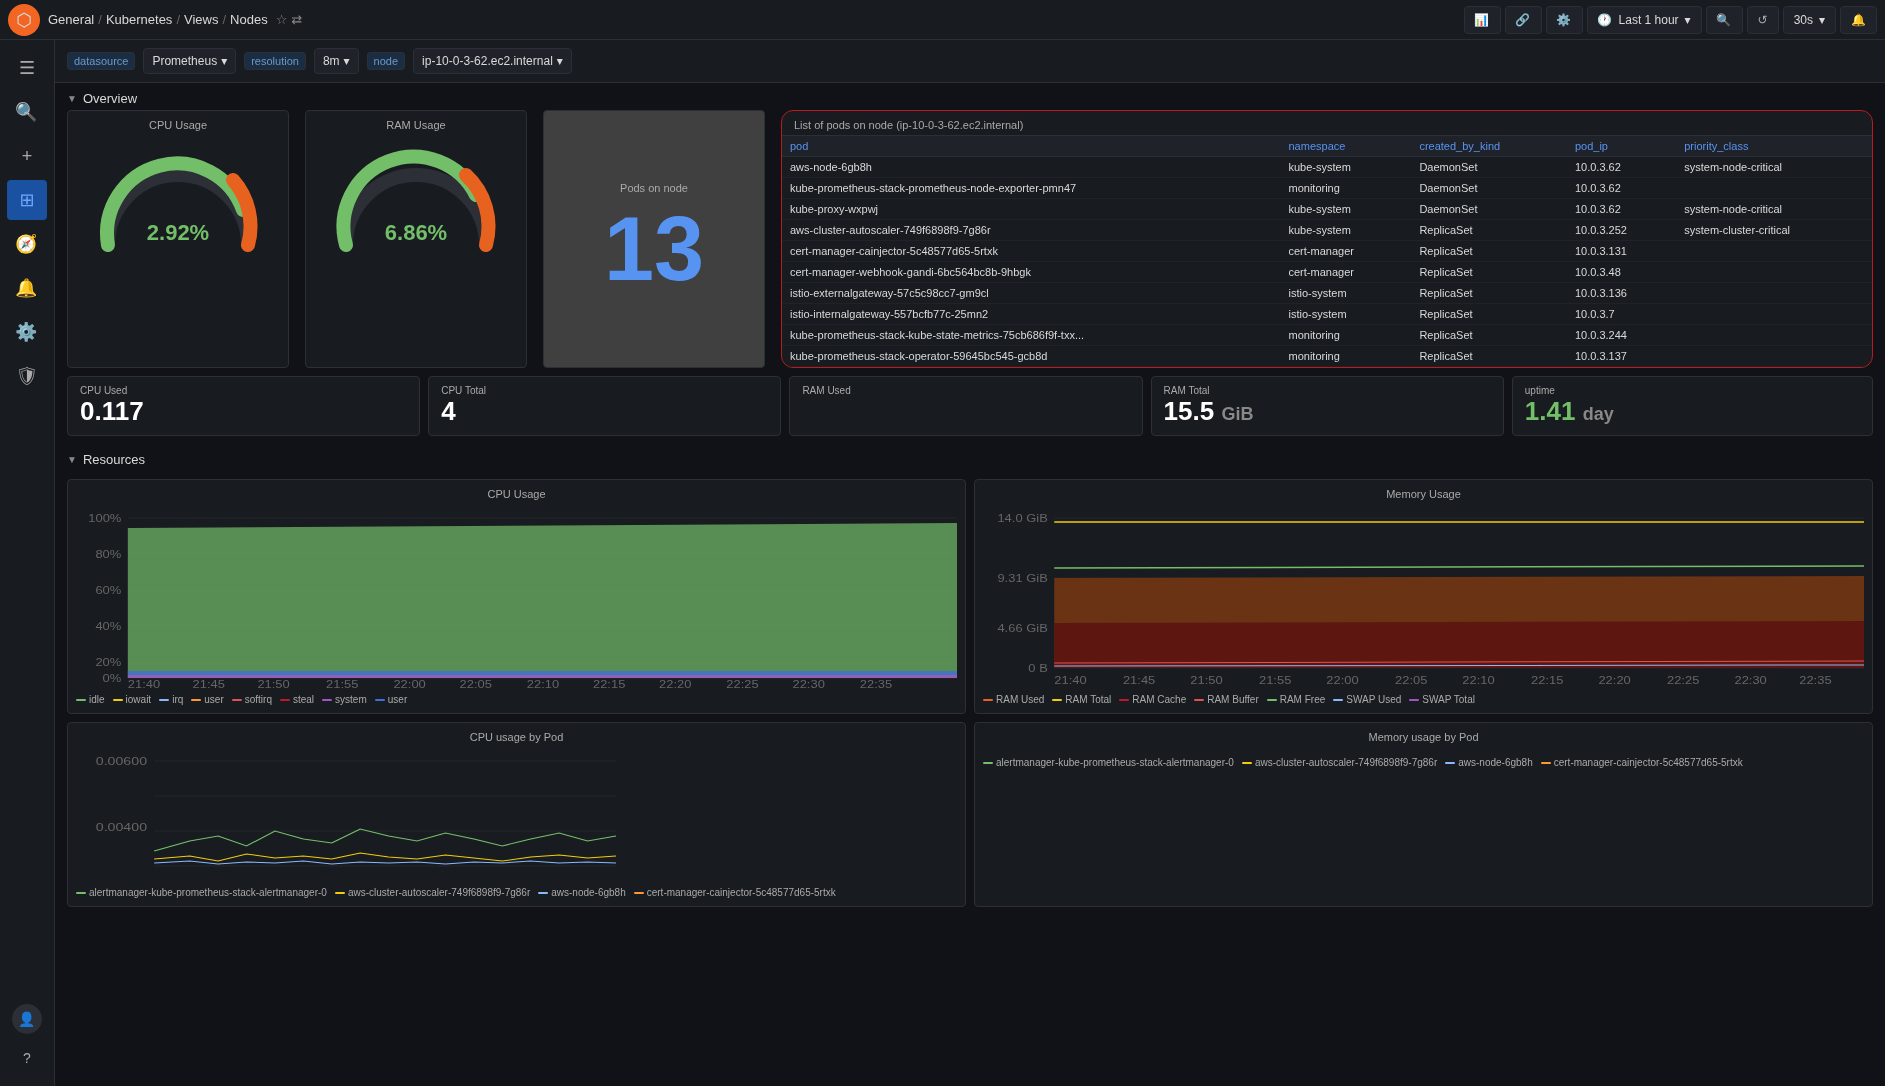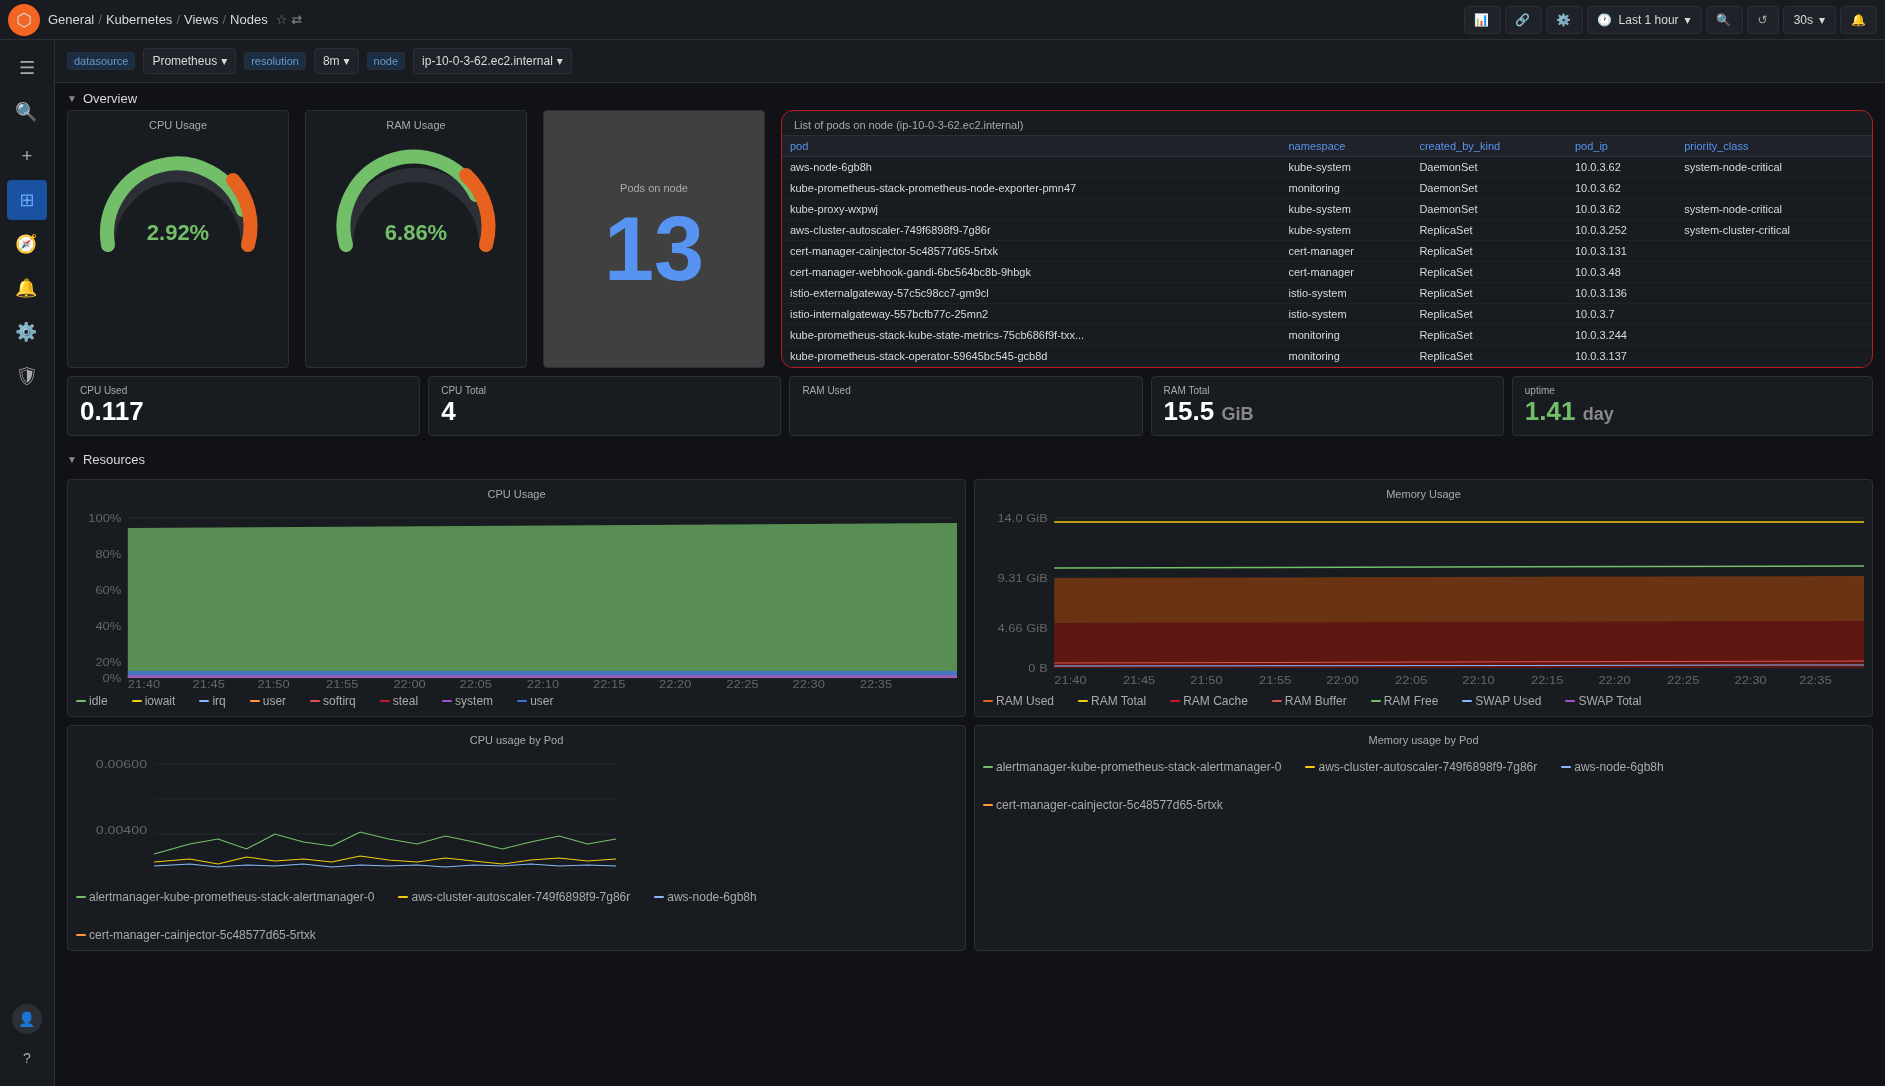--- a/index.html
+++ b/index.html
@@ -54,21 +54,21 @@
     .table-title { font-size: 11px; color: #aaa; padding: 8px 12px 4px; border-bottom: 1px solid #2c2f36; }
     .pods-table { width: 100%; border-collapse: collapse; font-size: 11px; }
     .pods-table th { color: #5794f2; text-align: left; padding: 4px 8px; background: #1f2229; border-bottom: 1px solid #2c2f36; font-weight: 400; cursor: pointer; }
     .pods-table td { padding: 4px 8px; border-bottom: 1px solid #1f2229; color: #d9d9d9; white-space: nowrap; }
 
     
     .charts-grid { display: grid; grid-template-columns: 1fr 1fr; gap: 8px; padding: 8px 12px; }
     .chart-panel { background: #181b1f; border: 1px solid #2c2f36; border-radius: 4px; padding: 8px; }
     .chart-title { text-align: center; font-size: 11px; color: #aaa; margin-bottom: 8px; }
     .chart-area { position: relative; height: 180px; }
-    .chart-legend { display: flex; flex-wrap: wrap; gap: 24px; padding-top: 6px; font-size: 12px; color: #aaa; }
+    .chart-legend { display: flex; flex-wrap: wrap; gap: 8px; padding-top: 6px; font-size: 10px; color: #aaa; }
     .legend-item { display: flex; align-items: center; gap: 3px; }
     .legend-dot { width: 10px; height: 2px; border-radius: 1px; }
 
     
     svg { overflow: visible; }
     .axis-label { fill: #666; font-size: 10px; }
     .grid-line { stroke: #2c2f36; stroke-width: 0.5; }
 
     
     .logo { width: 32px; height: 32px; background: #f26522; border-radius: 50%; display: flex; align-items: center; justify-content: center; font-size: 18px; }

